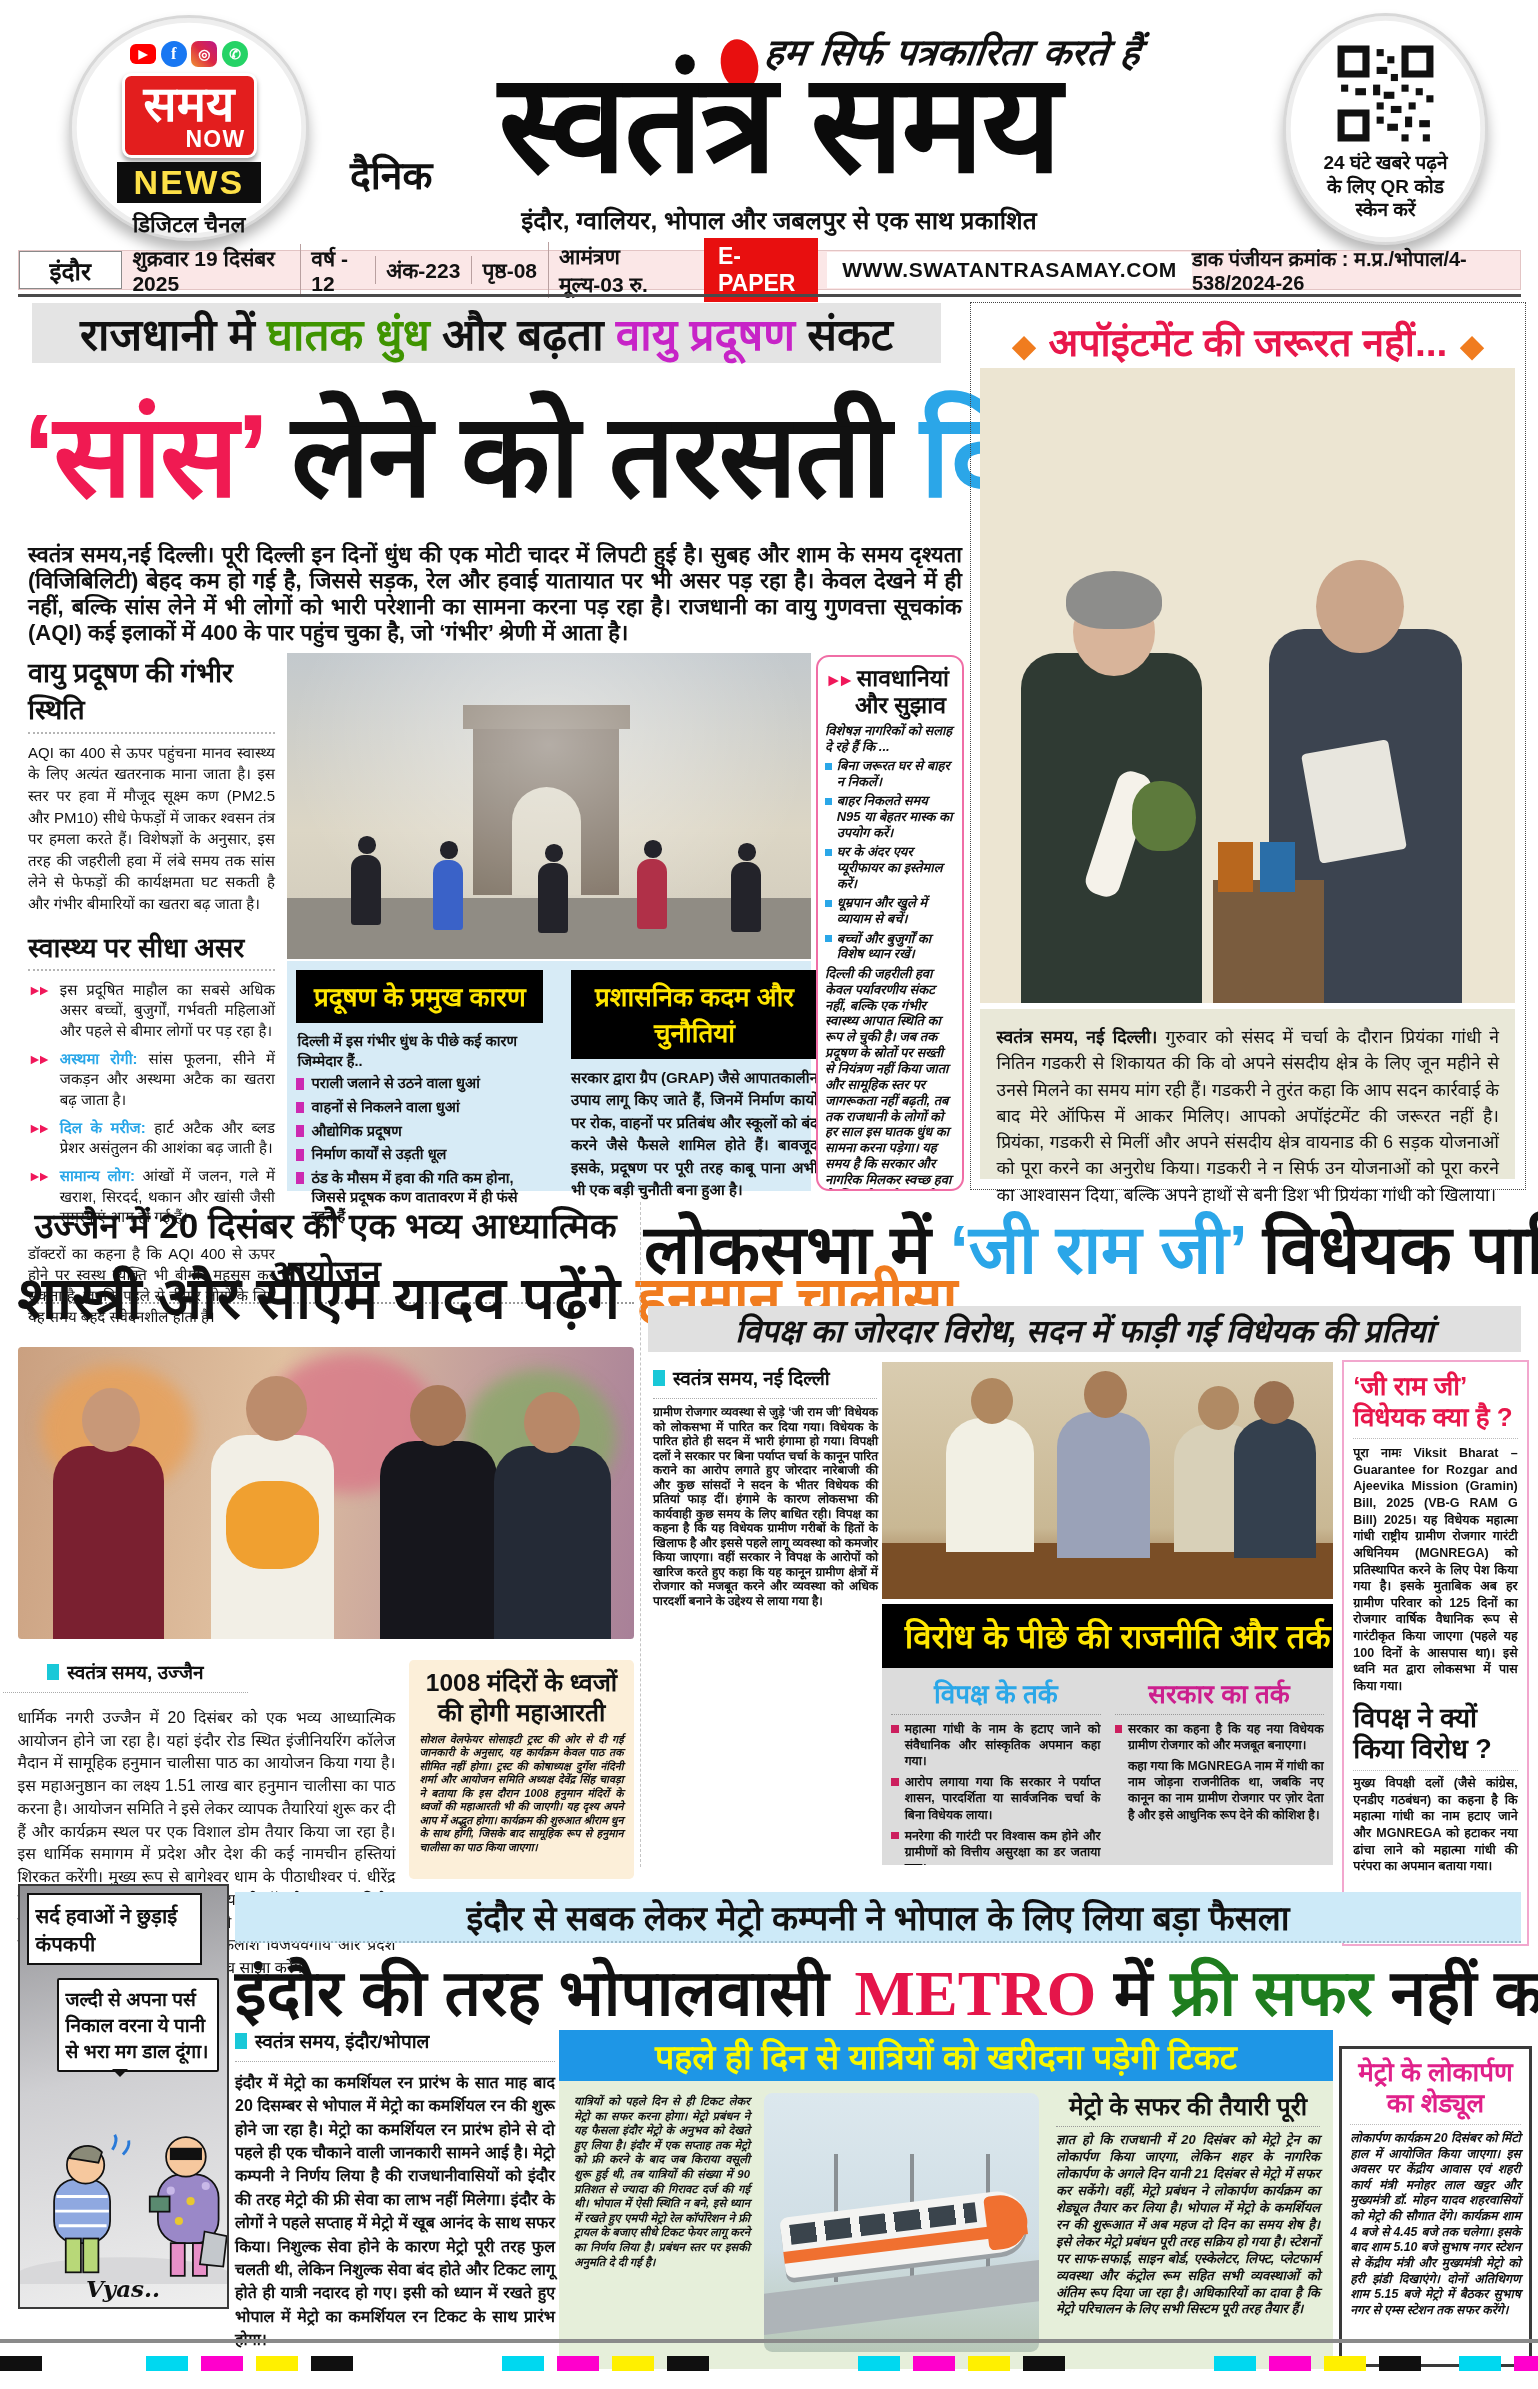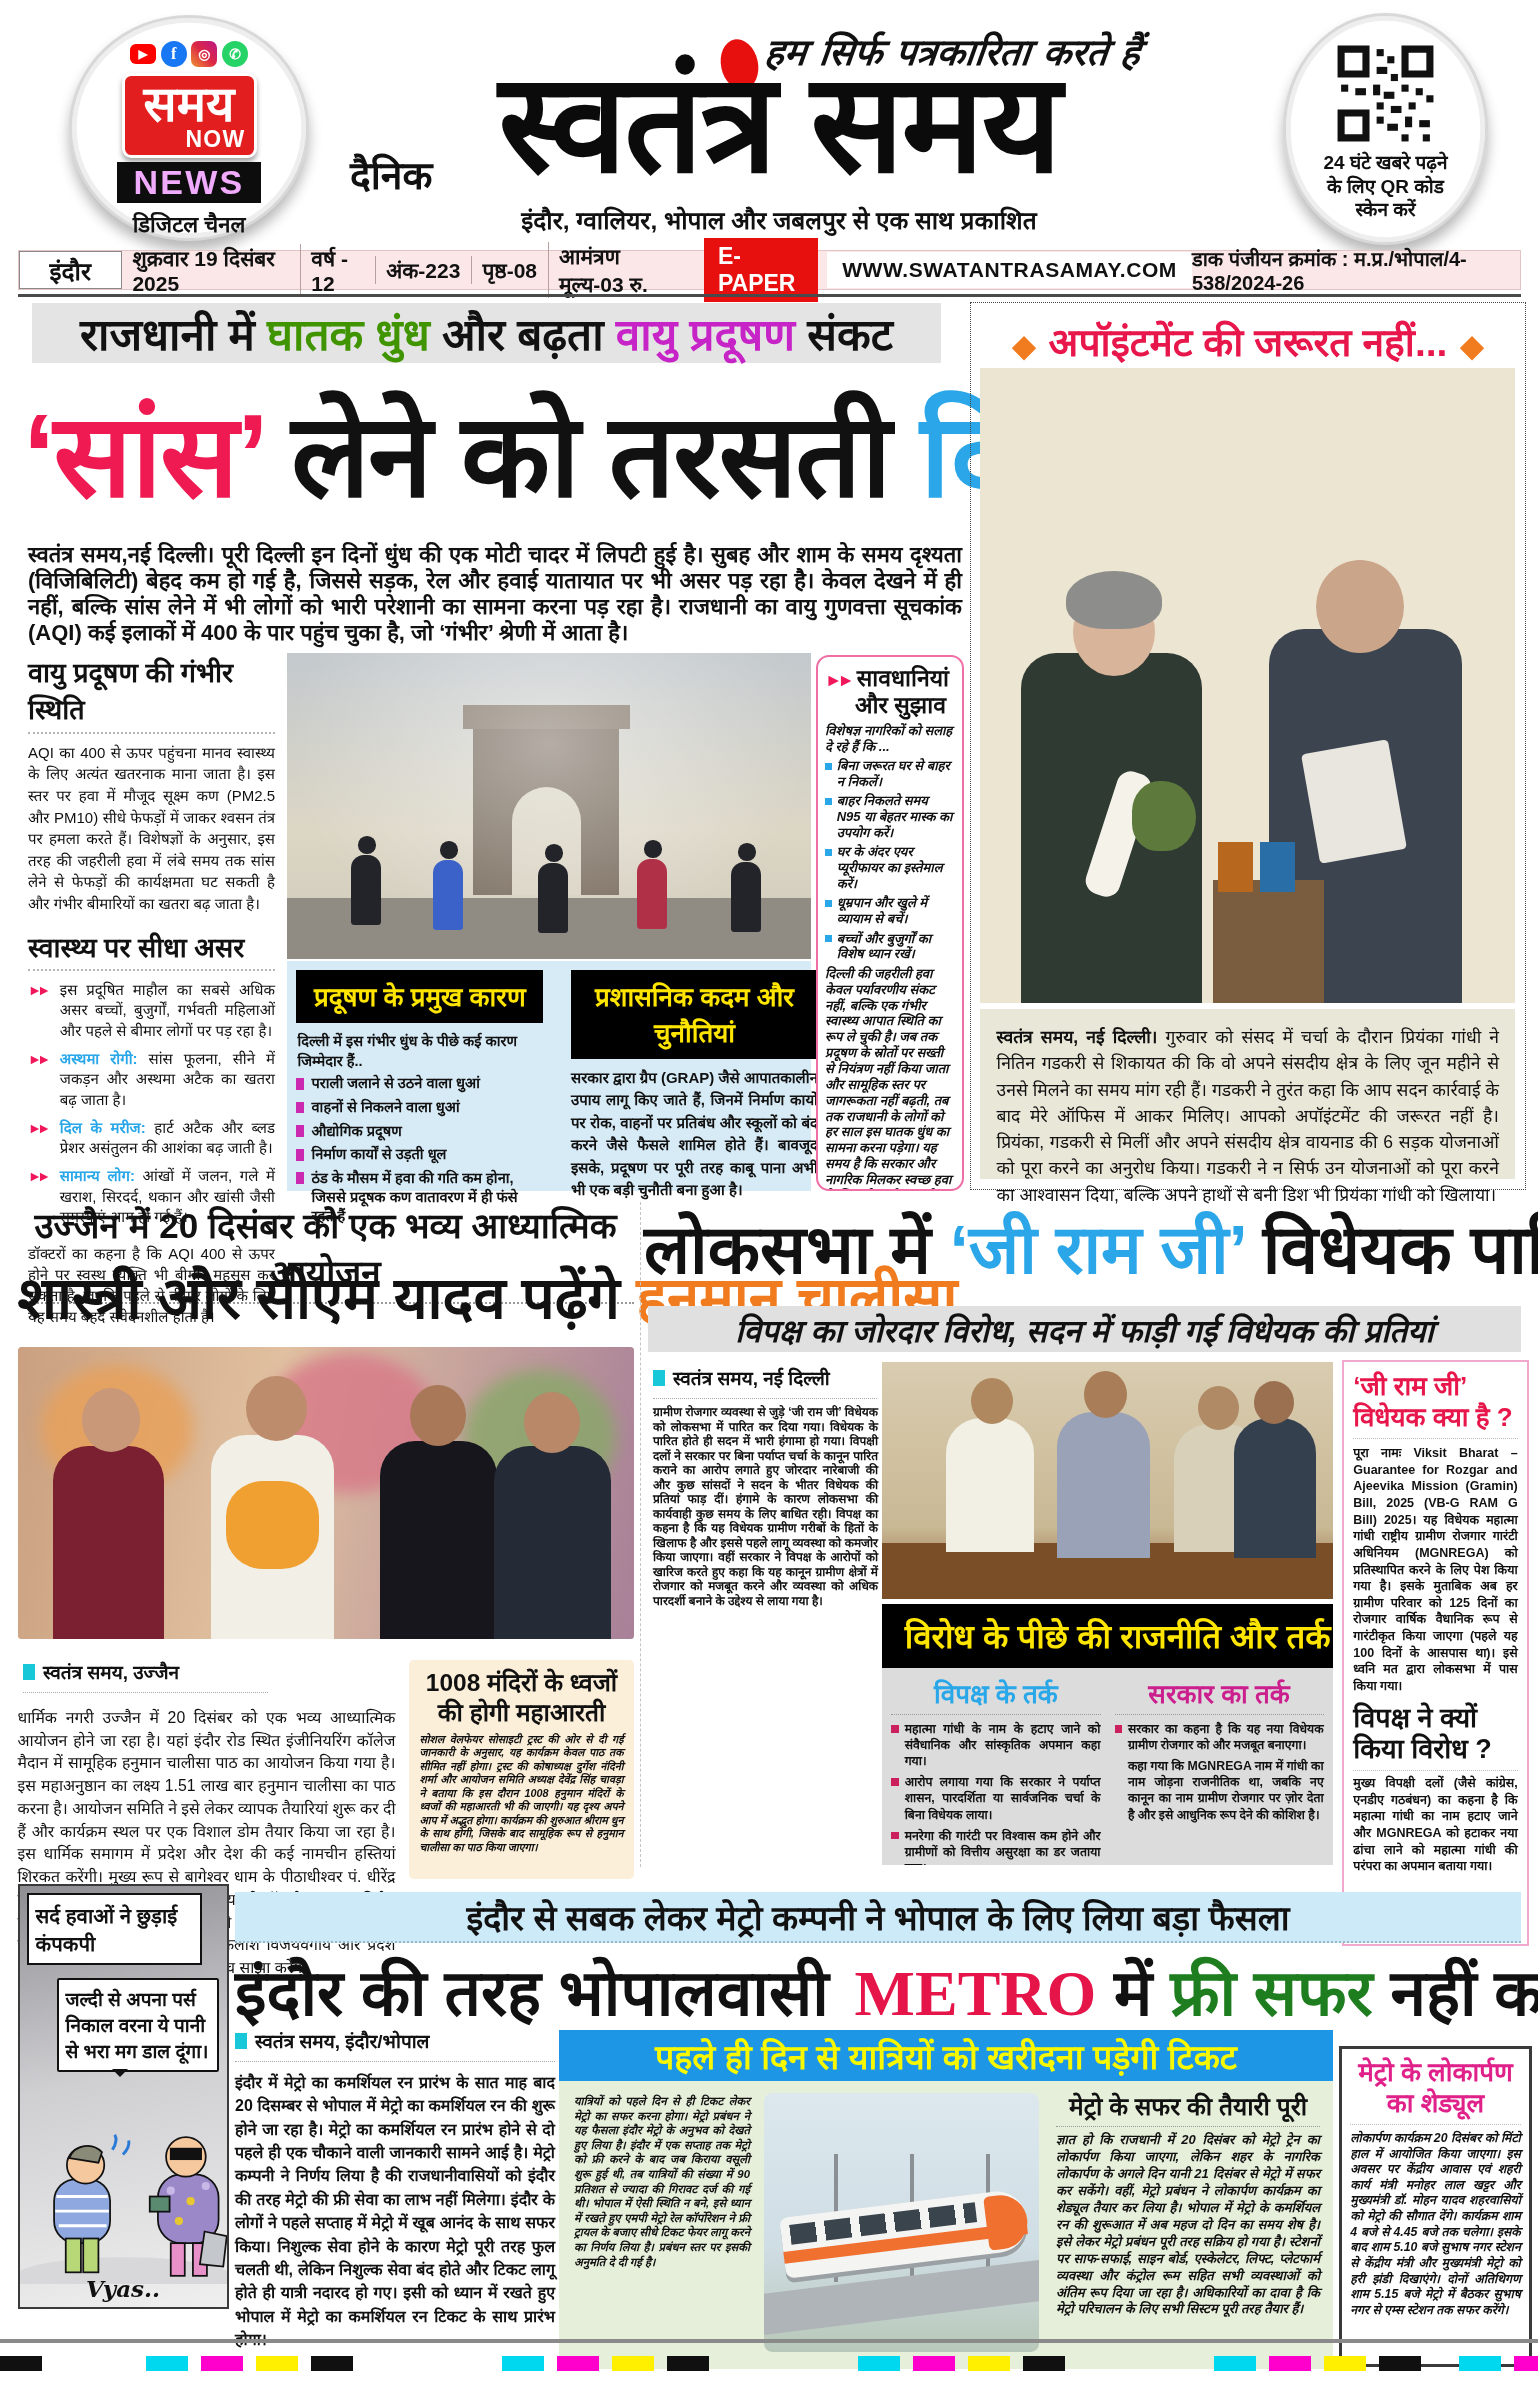--- a/index.html
+++ b/index.html
@@ -15,21 +15,21 @@
   .social-row { display:flex; gap:4.7px; margin-top:23px; }
   .icon { width:26px; height:26px; display:flex; align-items:center; justify-content:center; color:#fff; font-weight:900; }
   .yt { background:#ff0000; border-radius:5.8px; height:20px; margin-top:2.9px; font-size:11.7px; }
   .fb { background:#1877f2; border-radius:50%; font-size:16.3px; font-family:"Liberation Serif",serif; }
   .ig { background:linear-gradient(45deg,#f09433,#dc2743,#bc1888); border-radius:7px; font-size:14px; }
   .wa { background:#25d366; border-radius:50%; font-size:14px; }
   .logo-red { position:relative; margin-top:5.8px; width:135px; height:89px; background:#e31e1e; border:3.5px solid #fff;
               border-radius:9.3px; box-shadow:0 3.5px 5.8px rgba(0,0,0,.35); display:flex; align-items:flex-start; justify-content:center; }
   .logo-samay { color:#fff; font-size:49px; font-weight:900; line-height:56px; }
   .logo-now { position:absolute; right:8.2px; bottom:2.3px; color:#fff; font-size:23px; font-weight:900; letter-spacing:1.2px; }
-  .logo-news { margin-top:3.5px; background:#0d0d0d; color:#f0abfc; font-size:34px; font-weight:900; letter-spacing:2.3px; padding:1.2px 16.3px; }
+  .logo-news { margin-top:3.5px; background:#0d0d0d; color:#fde047; font-size:34px; font-weight:900; letter-spacing:2.3px; padding:1.2px 16.3px; }
   .logo-channel { margin-top:4.7px; font-size:22px; font-weight:900; }
   .edition-label { left:350px; top:147px; font-size:39px; font-weight:900; }
   .red-dot { left:721px; top:39px; width:37px; height:51px; background:#e80f0f; border-radius:50%; transform:rotate(-12deg); }
   .tagline { left:765px; top:24.5px; width:502px; font-family:"DejaVu Serif", serif; font-style:italic;
              font-weight:900; font-size:37px; transform:skewX(-6deg); }
   .mast-title { left:318px; top:51px; width:922px; text-align:center; font-size:138px; font-weight:900;
                 letter-spacing:-2.3px; color:#0b0b0b; line-height:1.05; }
   .mast-sub { left:318px; top:203px; width:922px; text-align:center; font-size:24.5px; font-weight:900; }
   .qr-oval { left:1283px; top:13px; width:205px; height:232px; display:flex; flex-direction:column; align-items:center; }
   .qr-code { margin-top:26px; width:103px; height:103px; }
@@ -114,21 +114,21 @@
   .by-sq { width:11.7px; height:16.3px; background:#19c8d8; }
 
   
   .uj-kicker { left:17.5px; top:1201px; width:616px; text-align:center; font-size:35px; font-weight:900;
                padding-bottom:7px; border-bottom:2.3px dotted #999; }
   .uj-headline { left:17.5px; top:1256px; width:616px; text-align:center; font-size:58px; font-weight:900; white-space:pre; }
   .h-orange { color:#f07c1f; }
   .uj-photo { left:17.5px; top:1347px; width:616px; height:292px; overflow:hidden; border-radius:3.5px;
               background:linear-gradient(100deg,#caa080,#e0c0a0 40%,#a88098); }
   .uj-blob { position:absolute; border-radius:50%; filter:blur(8.2px); opacity:.8; }
-  .uj-byline { left:23px; top:1659px; width:245px; }
+  .uj-byline { left:3px; top:1659px; width:245px;justify-content:center; }
   .uj-body { left:17.5px; top:1707px; width:378px; font-size:15.8px; line-height:1.44; text-align:justify; font-weight:500; }
   .aarti-box { left:409px; top:1660px; width:225px; height:219px; background:#fcefd9; border-radius:4.7px;
                padding:8.2px 10.5px; overflow:hidden; }
   .aarti-title { text-align:center; font-size:24.5px; font-weight:900; line-height:1.2; margin-bottom:5.8px; }
   .aarti-body { font-size:10.8px; line-height:1.25; font-style:italic; font-weight:600; text-align:justify; }
 
   .vsep1 { left:640px; top:1202px; height:665px; border-left:1.2px dashed #c4c4c4; }
 
   
   .ls-headline { left:644px; top:1200px; width:885px; text-align:center; font-size:68px; font-weight:900; white-space:pre; }

